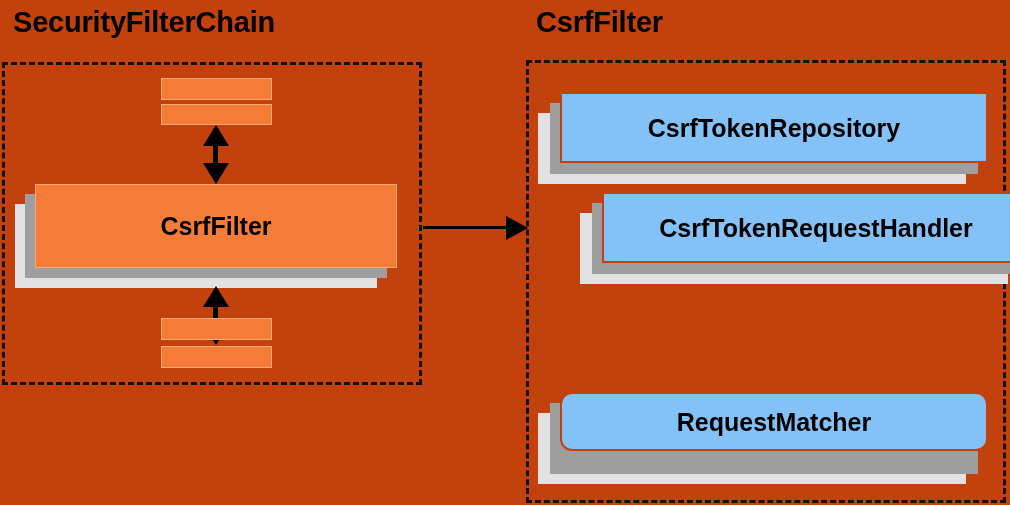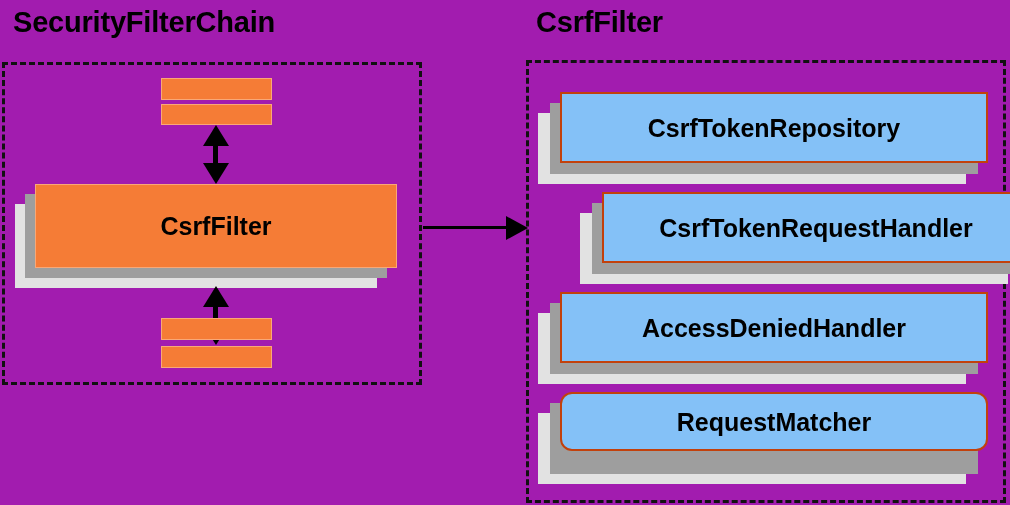--- a/index.html
+++ b/index.html
@@ -7,21 +7,21 @@
     padding: 0;
     background: #ffffff;
   }
   body {
     font-family: "Liberation Sans", sans-serif;
   }
   #canvas {
     position: relative;
     width: 1010px;
     height: 505px;
-    background: #a21caf;
+    background: #c2410c;
     overflow: hidden;
   }
 
   .panel-title {
     position: absolute;
     font-weight: bold;
     font-size: 29px;
     line-height: 29px;
     color: #000000;
     letter-spacing: -0.2px;
@@ -157,27 +157,20 @@
   </div>
 
   <div class="stack" style="left:538px; top:192px; width:450px; height:92px;margin-left:42px;">
     <div class="shadow-far" style="left:0px;  top:21px; width:428px; height:71px;"></div>
     <div class="shadow-near" style="left:12px; top:11px; width:428px; height:71px;"></div>
     <div class="face blue-face" style="left:22px; top:0px; width:428px; height:71px;">
       <div class="box-label">CsrfTokenRequestHandler</div>
     </div>
   </div>
 
-  <div class="stack" style="left:538px; top:292px; width:450px; height:92px;">
-    <div class="shadow-far" style="left:0px;  top:21px; width:428px; height:71px;"></div>
-    <div class="shadow-near" style="left:12px; top:11px; width:428px; height:71px;"></div>
-    <div class="face blue-face" style="left:22px; top:0px; width:428px; height:71px;">
-      <div class="box-label">AccessDeniedHandler</div>
-    </div>
-  </div>
 
   <div class="stack" style="left:538px; top:392px; width:450px; height:92px;">
     <div class="shadow-far" style="left:0px;  top:21px; width:428px; height:71px;"></div>
     <div class="shadow-near" style="left:12px; top:11px; width:428px; height:71px;"></div>
     <div class="face blue-face" style="left:22px; top:0px; width:428px; height:59px;border-radius:12px;">
       <div class="box-label">RequestMatcher</div>
     </div>
   </div>
 
 </div>

